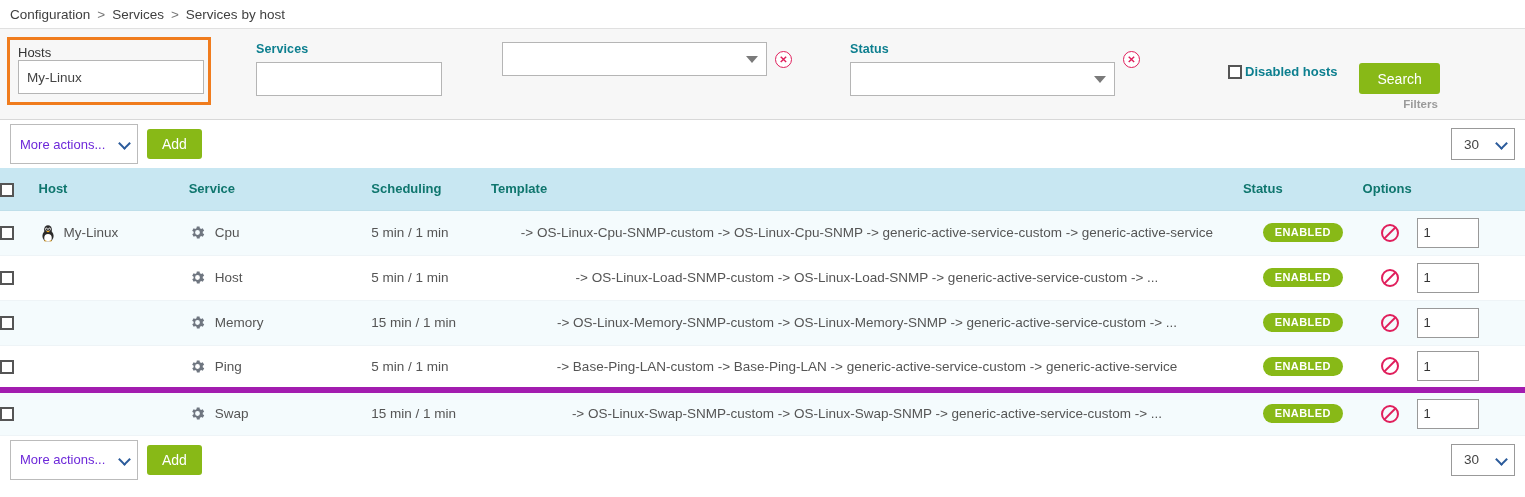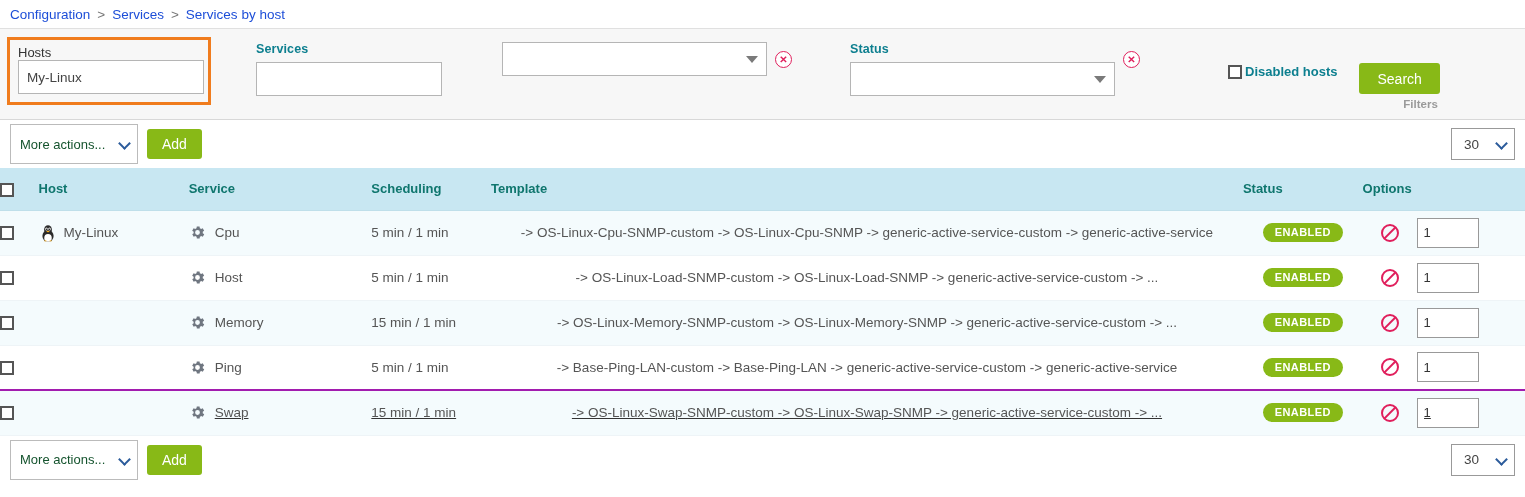--- a/index.html
+++ b/index.html
@@ -16,21 +16,21 @@
   
   .breadcrumb {
     height: 28px;
     display: flex;
     align-items: center;
     padding: 0 10px;
     background: #ffffff;
     color: #5a5a5a;
     font-size: 13.5px;
   }
-  .breadcrumb .crumb { color: #1d4ed8; }
+  .breadcrumb .crumb { color: #404040; }
   .breadcrumb .sep { margin: 0 7px; color: #777; }
 
   
   .filter-panel {
     position: relative;
     background: #f7f7f7;
     border-top: 1px solid #e0e0e0;
     border-bottom: 1px solid #d8d8d8;
     height: 92px;
     padding: 0;
@@ -159,21 +159,21 @@
   .select-sm {
     position: relative;
     height: 40px;
     min-width: 128px;
     border: 1px solid #bbb;
     background: #fff;
     display: flex;
     align-items: center;
     padding: 0 26px 0 9px;
     font-size: 13px;
-    color: #14532d;
+    color: #6d28d9;
   }
   .chev {
     position: absolute;
     right: 8px; top: 50%;
     margin-top: -5px;
     width: 9px; height: 9px;
     border-right: 2.4px solid #1a4a8a;
     border-bottom: 2.4px solid #1a4a8a;
     transform: rotate(45deg);
   }
@@ -272,21 +272,21 @@
   .qty-input {
     width: 62px; height: 30px;
     border: 1px solid #999;
     background: #fff;
     font-family: "Liberation Sans", sans-serif;
     font-size: 13px;
     color: #333;
     padding: 0 6px;
     outline: none;
   }
-  .table-bottom-rule { border-top: 2px solid #a21caf; text-decoration: underline; }
+  .table-bottom-rule { border-top: 6px solid #a21caf; }
 </style>
 </head>
 <body>
 
 <div class="breadcrumb">
   <span class="crumb">Configuration</span>
   <span class="sep">&gt;</span>
   <span class="crumb">Services</span>
   <span class="sep">&gt;</span>
   <span class="crumb">Services by host</span>

